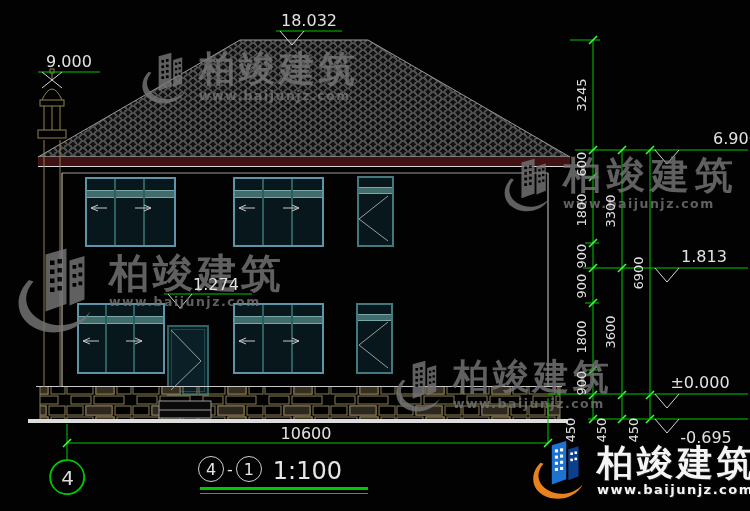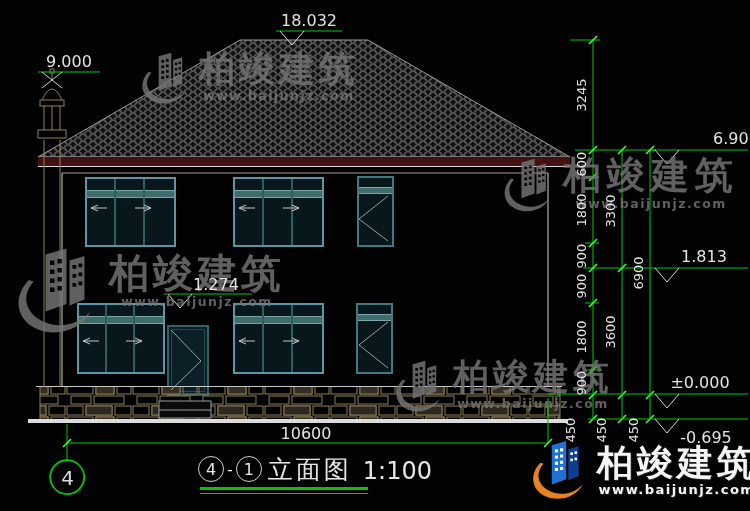--- a/index.html
+++ b/index.html
@@ -34,21 +34,21 @@
   .circnum{display:flex;align-items:center;justify-content:center;width:24px;height:24px;
     border:1.5px solid #cfcfcf;border-radius:50%;font-size:16px;color:#e6e6e6;}
   .tname{font-size:25px;letter-spacing:3px;margin-left:3px;}
   .tscale{font-size:24px;margin-left:8px;padding-top:4px;}
   .uline{position:absolute;background:#00c800;}
   #gridbubble{position:absolute;left:50px;top:460px;width:33px;height:33px;border:1.5px solid #00c800;
     border-radius:50%;display:flex;align-items:center;justify-content:center;color:#dcdcdc;font-size:20px;}
   
   .wm{position:absolute;display:flex;align-items:flex-start;opacity:.82;color:#757575;}
   .wmname{font-weight:bold;font-size:36px;line-height:1.05;letter-spacing:4px;white-space:nowrap;}
-  .wmurl{font-weight:bold;font-size:12.5px;letter-spacing:1.5px;white-space:nowrap;text-align:center;}
+  .wmurl{font-weight:bold;font-size:12.5px;letter-spacing:1.5px;white-space:nowrap;}
   .wm .logo{flex:none;margin-right:5px;}
   #wm-right .wmname{font-size:38px;letter-spacing:6px;}
   #wm-left .wmname{font-size:40px;}
   #wm-left .wmtxt{padding-top:8px;}
   #wm-brand{opacity:1;color:#f5f5f5;}
   #wm-brand .wmname{text-shadow:1px 1px 0 #222,0 0 3px #000;}
   #wm-brand .wmurl{font-size:13px;text-shadow:1px 1px 0 #222;}
   svg.overlay{position:absolute;left:0;top:0;pointer-events:none;}
 </style>
 </head>
@@ -326,21 +326,20 @@
   <div class="vl" style="left:571px;top:423px">450</div>
   <div class="vl" style="left:608px;top:266px">6900</div>
   <div class="vl" style="left:603px;top:423px">450</div>
 
   <div class="hdim" style="left:276px;top:426px;width:60px">10600</div>
 
   <div id="titleblock">
     <span class="circnum">4</span>
     <span>-</span>
     <span class="circnum">1</span>
-    <span class="tname">立面图</span>
     <span class="tscale">1:100</span>
   </div>
   <div class="uline" style="left:200px;top:487px;width:168px;height:3px"></div>
   <div class="uline" style="left:200px;top:493px;width:168px;height:1px"></div>
 
   <div id="gridbubble">4</div>
 
 </div>
 
 </body></html>

